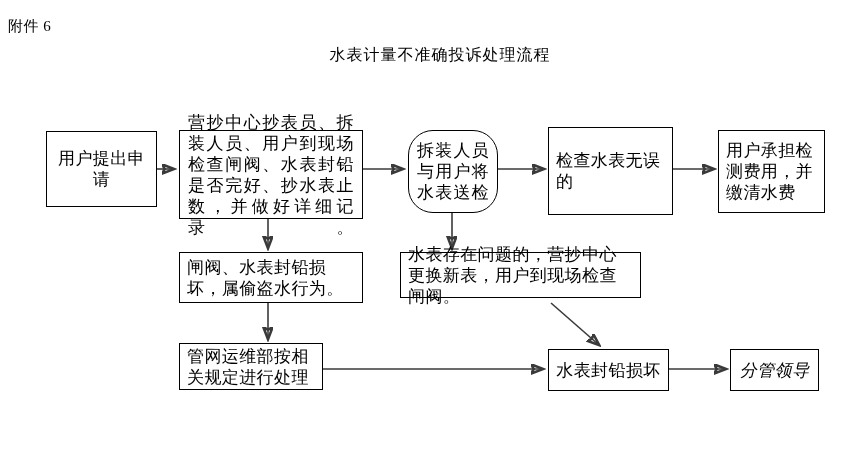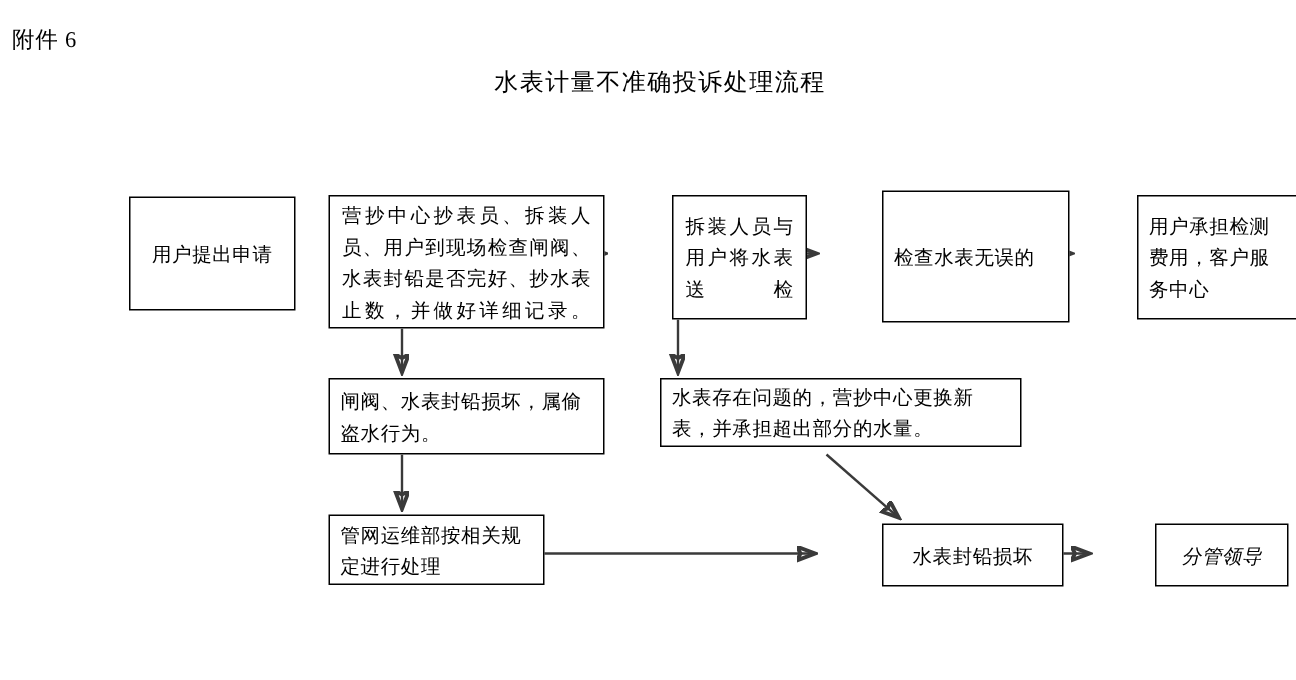--- a/index.html
+++ b/index.html
@@ -45,25 +45,24 @@
   }
 
   .node {
     position: absolute;
     box-sizing: border-box;
     border: 1px solid #000000;
     background: #ffffff;
     display: flex;
     align-items: center;
     font-family: "Liberation Serif", "DejaVu Serif", serif;
-    font-size: 13px;
+    font-size: 17px;
     line-height: 21px;
     letter-spacing: 0.4px;
     color: #000;
-    margin-left: 40px;
   }
   .node .txt {
     display: block;
     width: 100%;
     padding: 0 7px;
   }
   .node.center .txt { text-align: center; padding: 0 4px; }
   .node.justify .txt { text-align: justify; text-align-last: justify; padding: 0 8px; }
   .node.left .txt { text-align: left; }
 
@@ -121,38 +120,38 @@
   </svg>
 
   <div class="node center" style="left:46px; top:131px; width:111px; height:76px;">
     <span class="txt">用户提出申请</span>
   </div>
 
   <div class="node justify" style="left:179px; top:130px; width:184px; height:89px;">
     <span class="txt">营抄中心抄表员、拆装人员、用户到现场检查闸阀、水表封铅是否完好、抄水表止数，并做好详细记录。</span>
   </div>
 
-  <div class="node justify" style="left:408px; top:130px; width:90px; height:83px;">
+  <div class="node justify" style="left:408px; top:130px; width:90px; height:83px;border-radius:25px;">
     <span class="txt">拆装人员与用户将水表送检</span>
   </div>
 
   <div class="node left" style="left:548px; top:127px; width:125px; height:88px;">
     <span class="txt">检查水表无误的</span>
   </div>
 
   <div class="node left" style="left:718px; top:130px; width:107px; height:83px;">
-    <span class="txt">用户承担检测费用，客户服务中心</span>
+    <span class="txt">用户承担检测费用，并缴清水费</span>
   </div>
 
   <div class="node left" style="left:179px; top:252px; width:184px; height:51px;align-items:center;">
     <span class="txt">闸阀、水表封铅损坏，属偷盗水行为。</span>
   </div>
 
   <div class="node left" style="left:400px; top:252px; width:241px; height:46px;">
-    <span class="txt">水表存在问题的，营抄中心更换新表，并承担超出部分的水量。</span>
+    <span class="txt">水表存在问题的，营抄中心更换新表，用户到现场检查闸阀。</span>
   </div>
 
   <div class="node left" style="left:179px; top:343px; width:144px; height:47px;">
     <span class="txt">管网运维部按相关规定进行处理</span>
   </div>
 
   <div class="node center" style="left:548px; top:349px; width:121px; height:42px;">
     <span class="txt">水表封铅损坏</span>
   </div>
 

